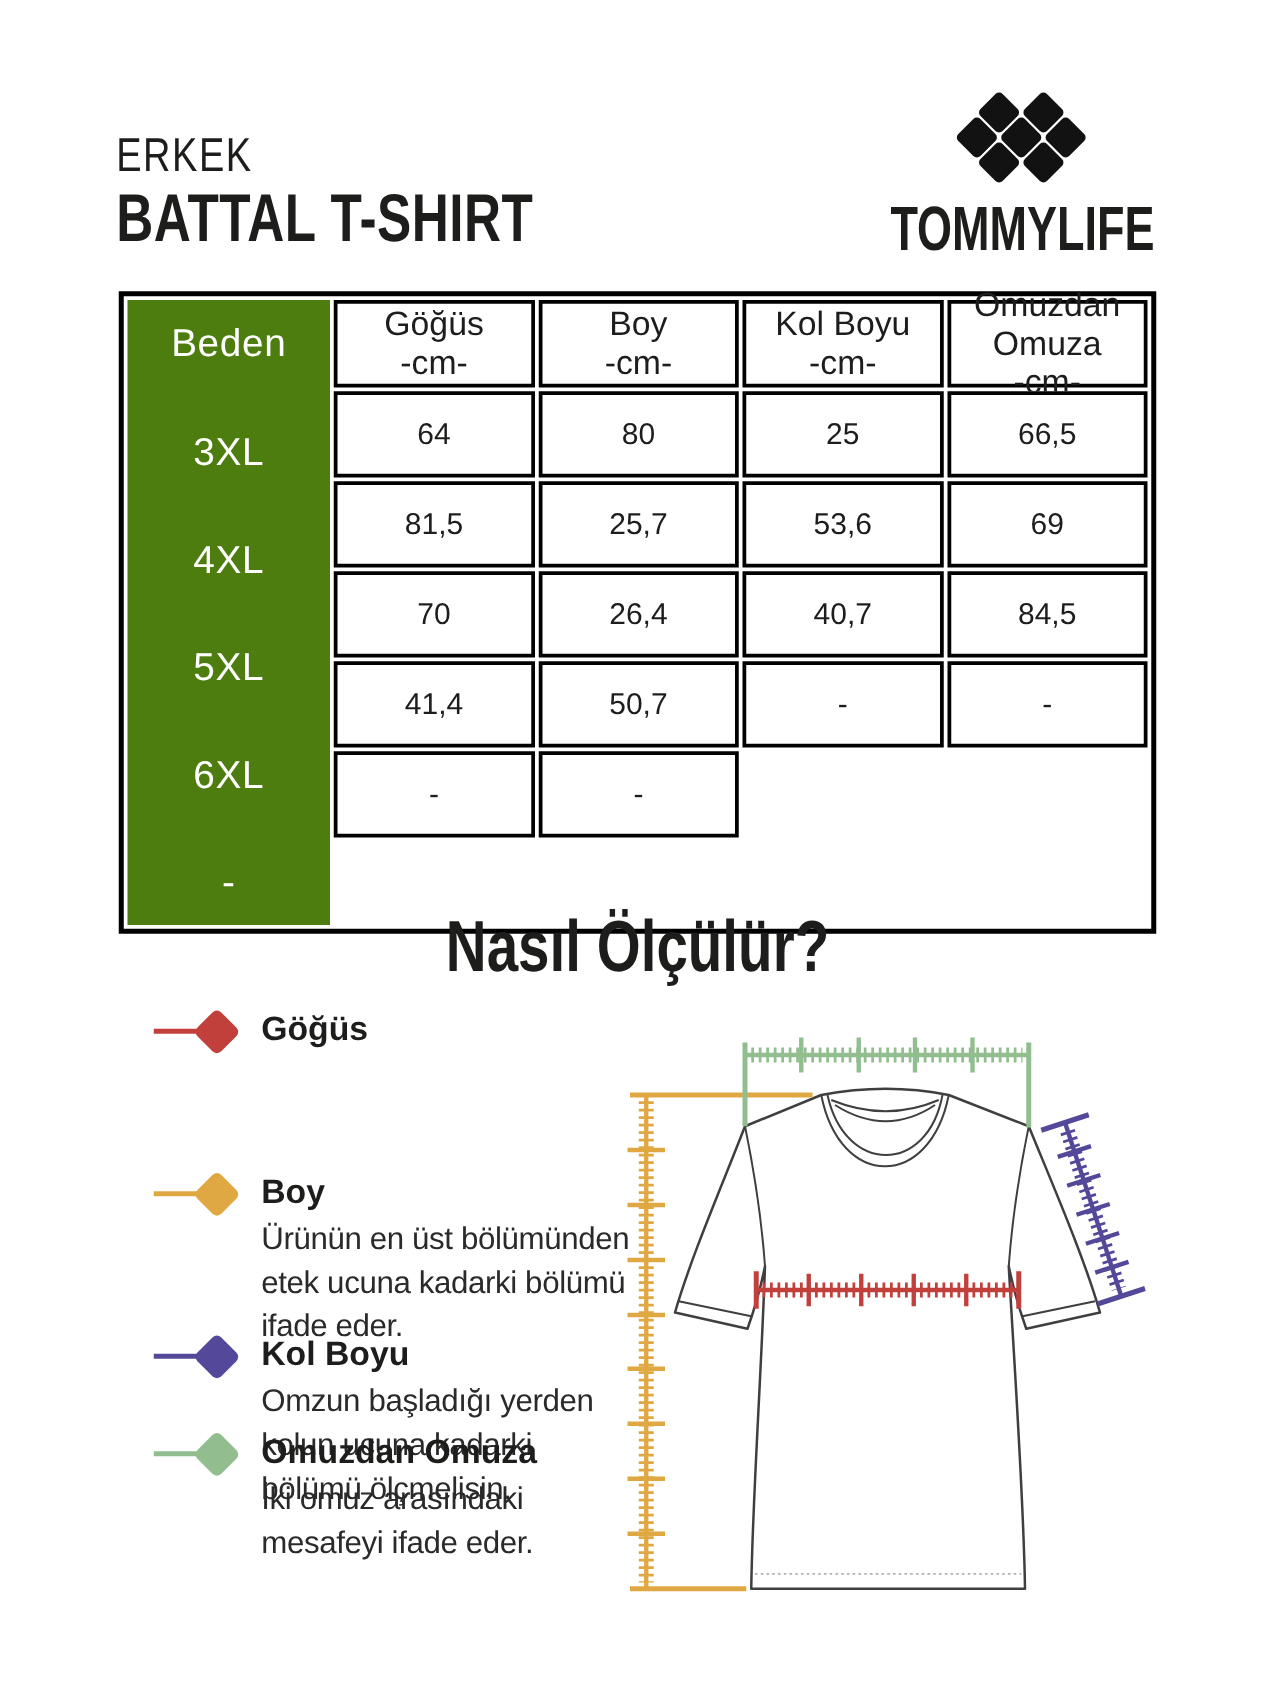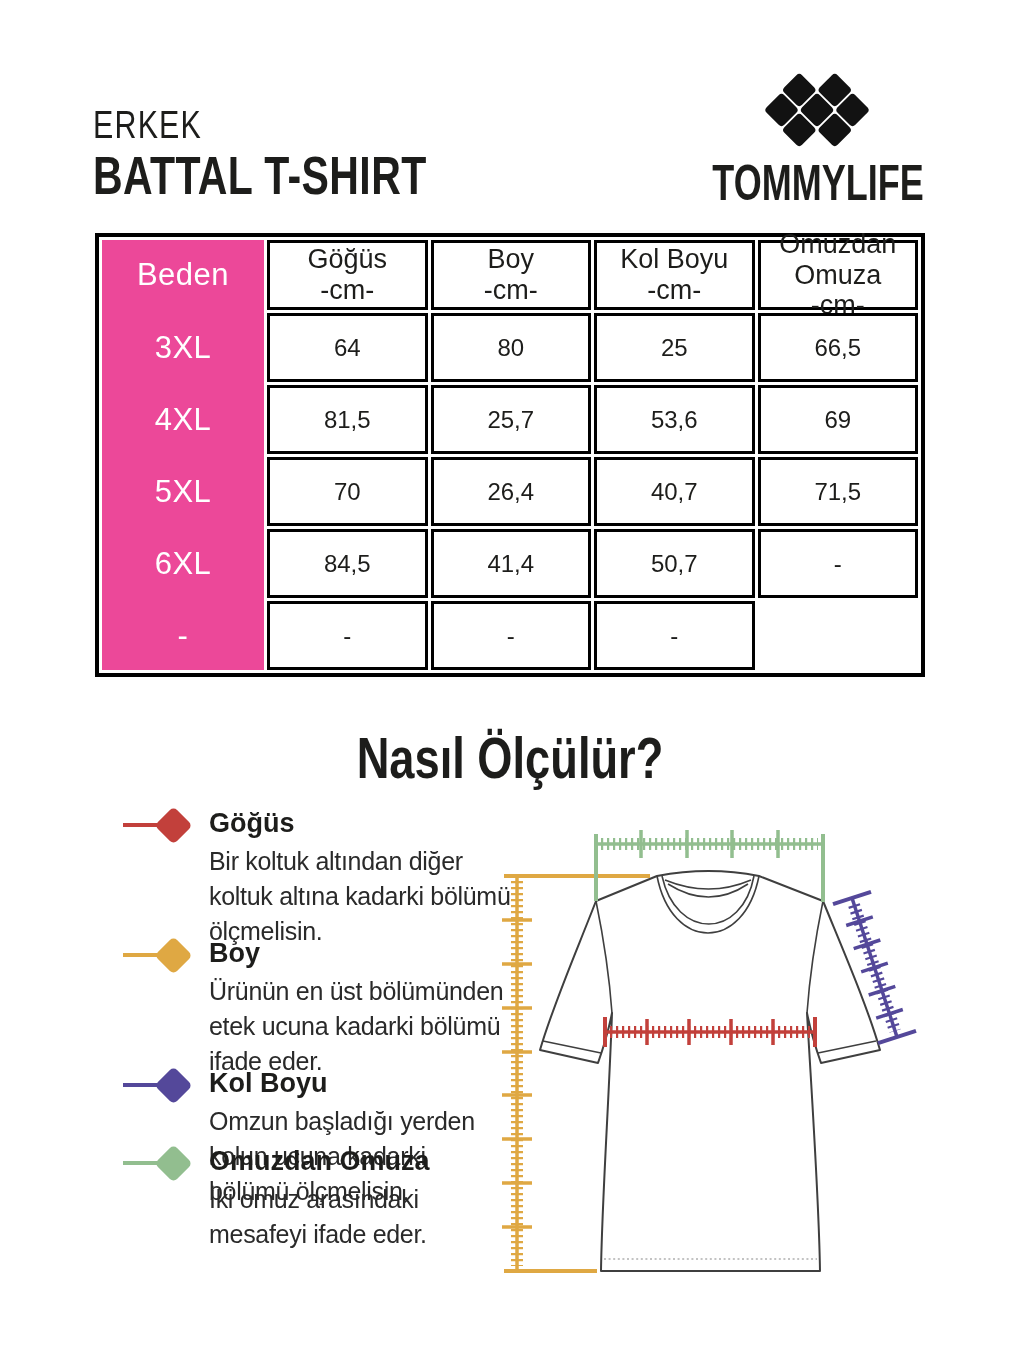--- a/index.html
+++ b/index.html
@@ -13,22 +13,22 @@
   .product-title{left:93px;top:144px;font-size:54px;font-weight:700;letter-spacing:0.5px;
              transform:scaleX(0.76);transform-origin:left top;}
   .logo-svg{left:764px;top:72px;width:106px;height:76px;}
   .logo-svg rect{fill:#121212;}
   .brand-name{left:658px;top:154px;width:320px;text-align:center;font-size:50px;
              font-weight:700;transform:scaleX(0.72);transform-origin:center top;}
 
   
   .size-table{left:95px;top:233px;width:830px;border:4px solid #000;background:#fff;
               padding:3px;box-sizing:border-box;display:flex;gap:3px;}
-  .beden-col{flex:0 0 162px;background:#ec4899;display:grid;
-             grid-template-rows:70px repeat(5,69px);row-gap:3px;}
+  .beden-col{flex:0 0 162px;background:#4d7c0f;display:grid;
+             grid-template-rows:70px repeat(5,69px);row-gap:17px;}
   .beden-cell{color:#fff;display:flex;align-items:center;justify-content:center;
               font-size:31px;letter-spacing:0.5px;}
   .data-grid{flex:1;display:grid;grid-template-columns:repeat(4,1fr);
              grid-template-rows:70px repeat(5,69px);gap:3px;}
   .cell{background:#fff;border:3px solid #000;display:flex;align-items:center;
         justify-content:center;text-align:center;font-size:24px;line-height:1.14;
         white-space:pre-line;}
   .cell.hdr{font-size:27px;}
 
   
@@ -107,44 +107,40 @@
     <div class="cell">66,5</div>
     <div class="cell">81,5</div>
     <div class="cell">25,7</div>
     <div class="cell">53,6</div>
 
     <div class="cell">69</div>
     <div class="cell">70</div>
     <div class="cell">26,4</div>
     <div class="cell">40,7</div>
 
-    <div class="cell">71,5</div>
     <div class="cell">84,5</div>
     <div class="cell">41,4</div>
     <div class="cell">50,7</div>
 
     <div class="cell">-</div>
     <div class="cell">-</div>
     <div class="cell">-</div>
     <div class="cell">-</div>
   </div>
 </div>
 
 <div class="abs measure-title">Nasıl Ölçülür?</div>
 
 <div class="abs legend-item li-0">
   <span class="lmarker">
     <i class="lm-line"></i>
       <i class="lm-diamond"></i>
     </span>
   <span class="ltext">
     <div class="ltitle">Göğüs</div>
-    <div class="ldesc">Bir koltuk altından diğer
-koltuk altına kadarki bölümü
-ölçmelisin.</div>
   </span>
 </div>
 
 <div class="abs legend-item li-1">
   <span class="lmarker">
     <i class="lm-line"></i>
       <i class="lm-diamond"></i>
     </span>
   <span class="ltext">
     <div class="ltitle">Boy</div>

